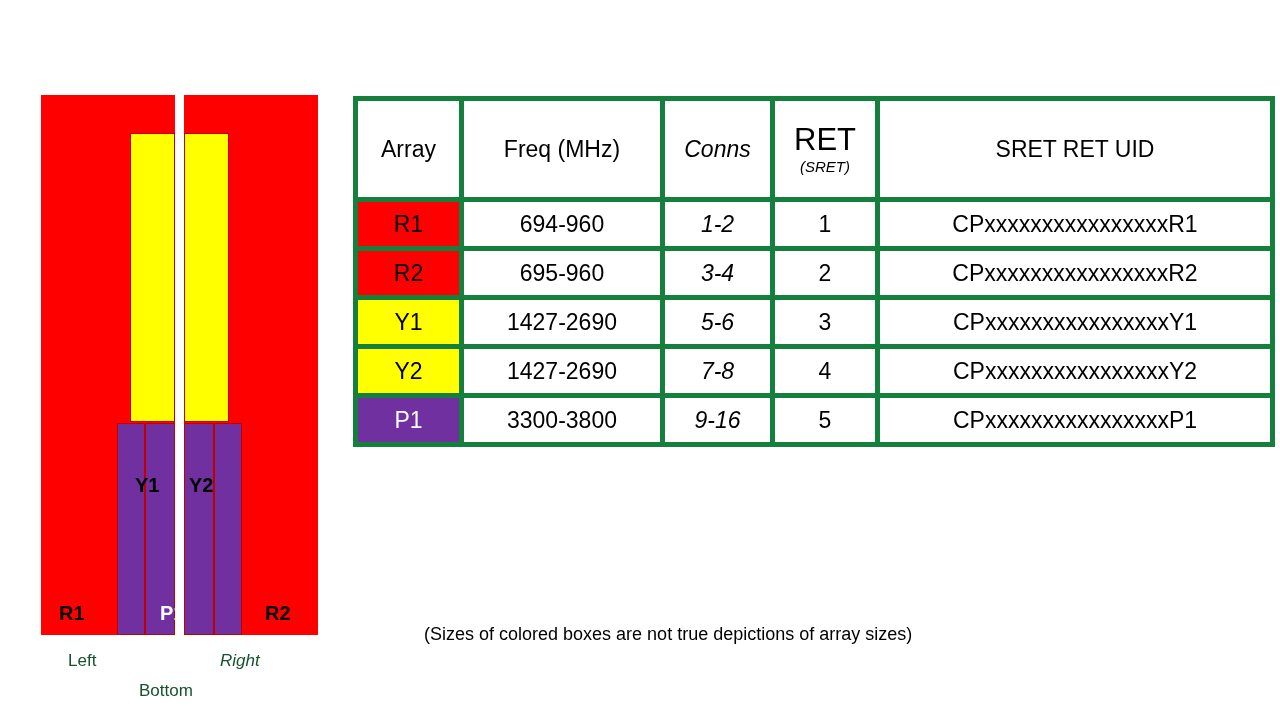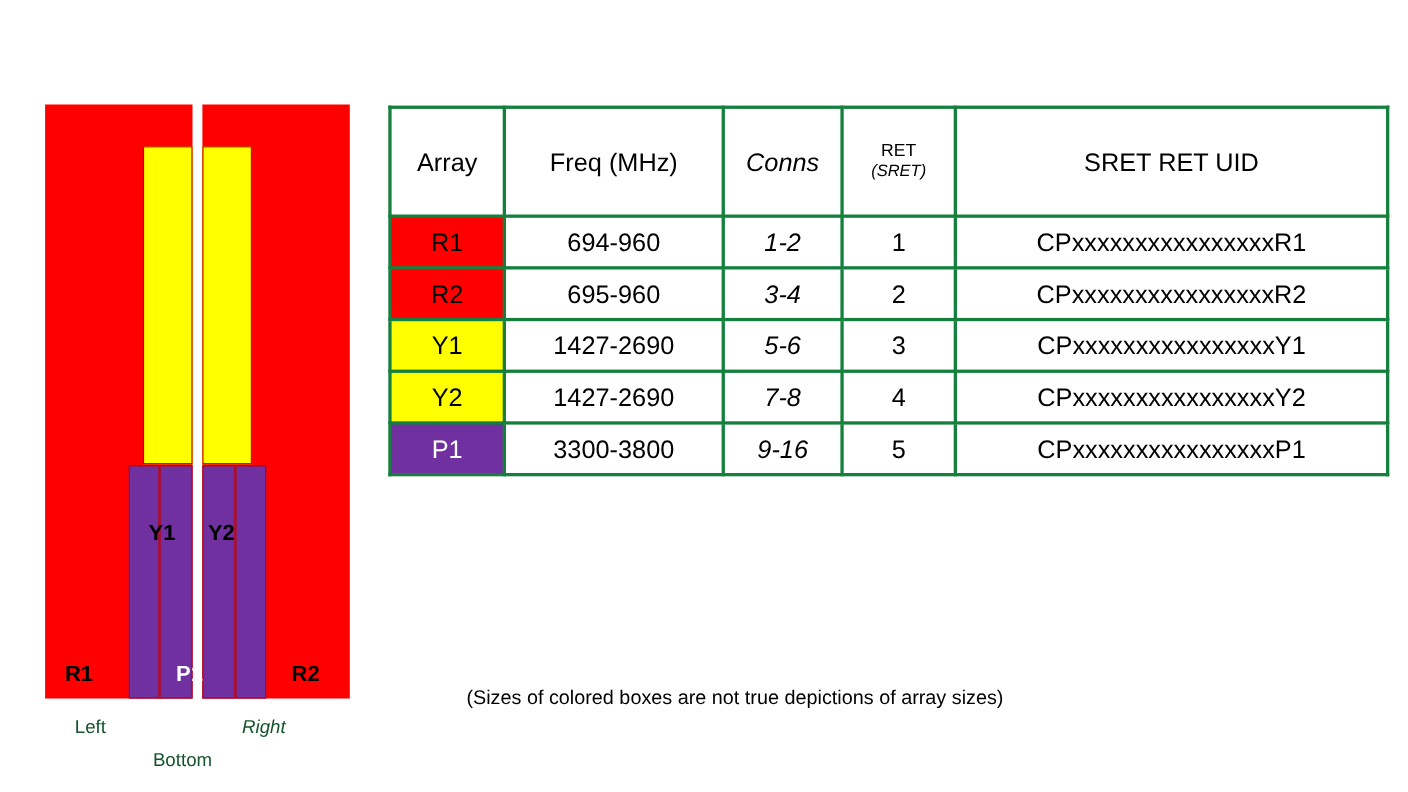--- a/index.html
+++ b/index.html
@@ -85,41 +85,41 @@
   
   #ret-table {
     position: absolute;
     left: 353px;
     top: 96px;
     border-collapse: collapse;
     table-layout: fixed;
     width: 892px;
   }
   #ret-table td, #ret-table th {
-    border: 3px solid #15803d;
+    border: 5px solid #15803d;
     text-align: center;
     vertical-align: middle;
     font-weight: normal;
     padding: 0;
   }
   #ret-table thead th {
     height: 96px;
     font-size: 23px;
   }
   #ret-table tbody td {
     height: 44px;
     font-size: 23px;
   }
   .col-array { width: 101px; }
   .col-freq  { width: 196px; }
   .col-conns { width: 105px; font-style: italic; }
   .col-ret   { width: 100px; }
   .col-uid   { width: 390px; }
 
-  .ret-head-main { display: block; font-size: 16px; line-height: 1.15; }
+  .ret-head-main { display: block; font-size: 31px; line-height: 1.15; }
   .ret-head-sub  { display: block; font-size: 15px; line-height: 1.2; font-style: italic; }
 
   .cell-array {
     font-weight: bold;
     font-size: 21px;
   }
 
   
   #size-caption {
     position: absolute;

